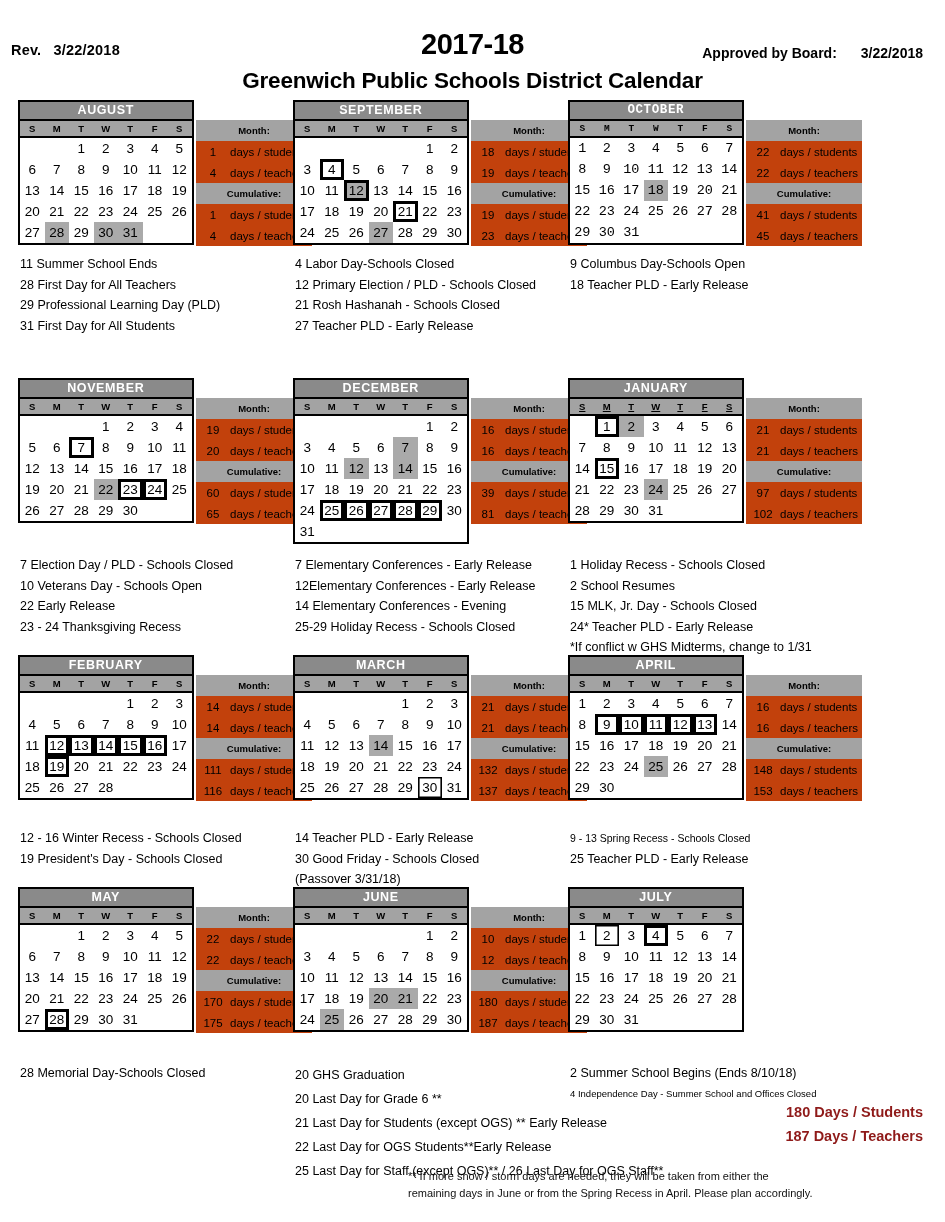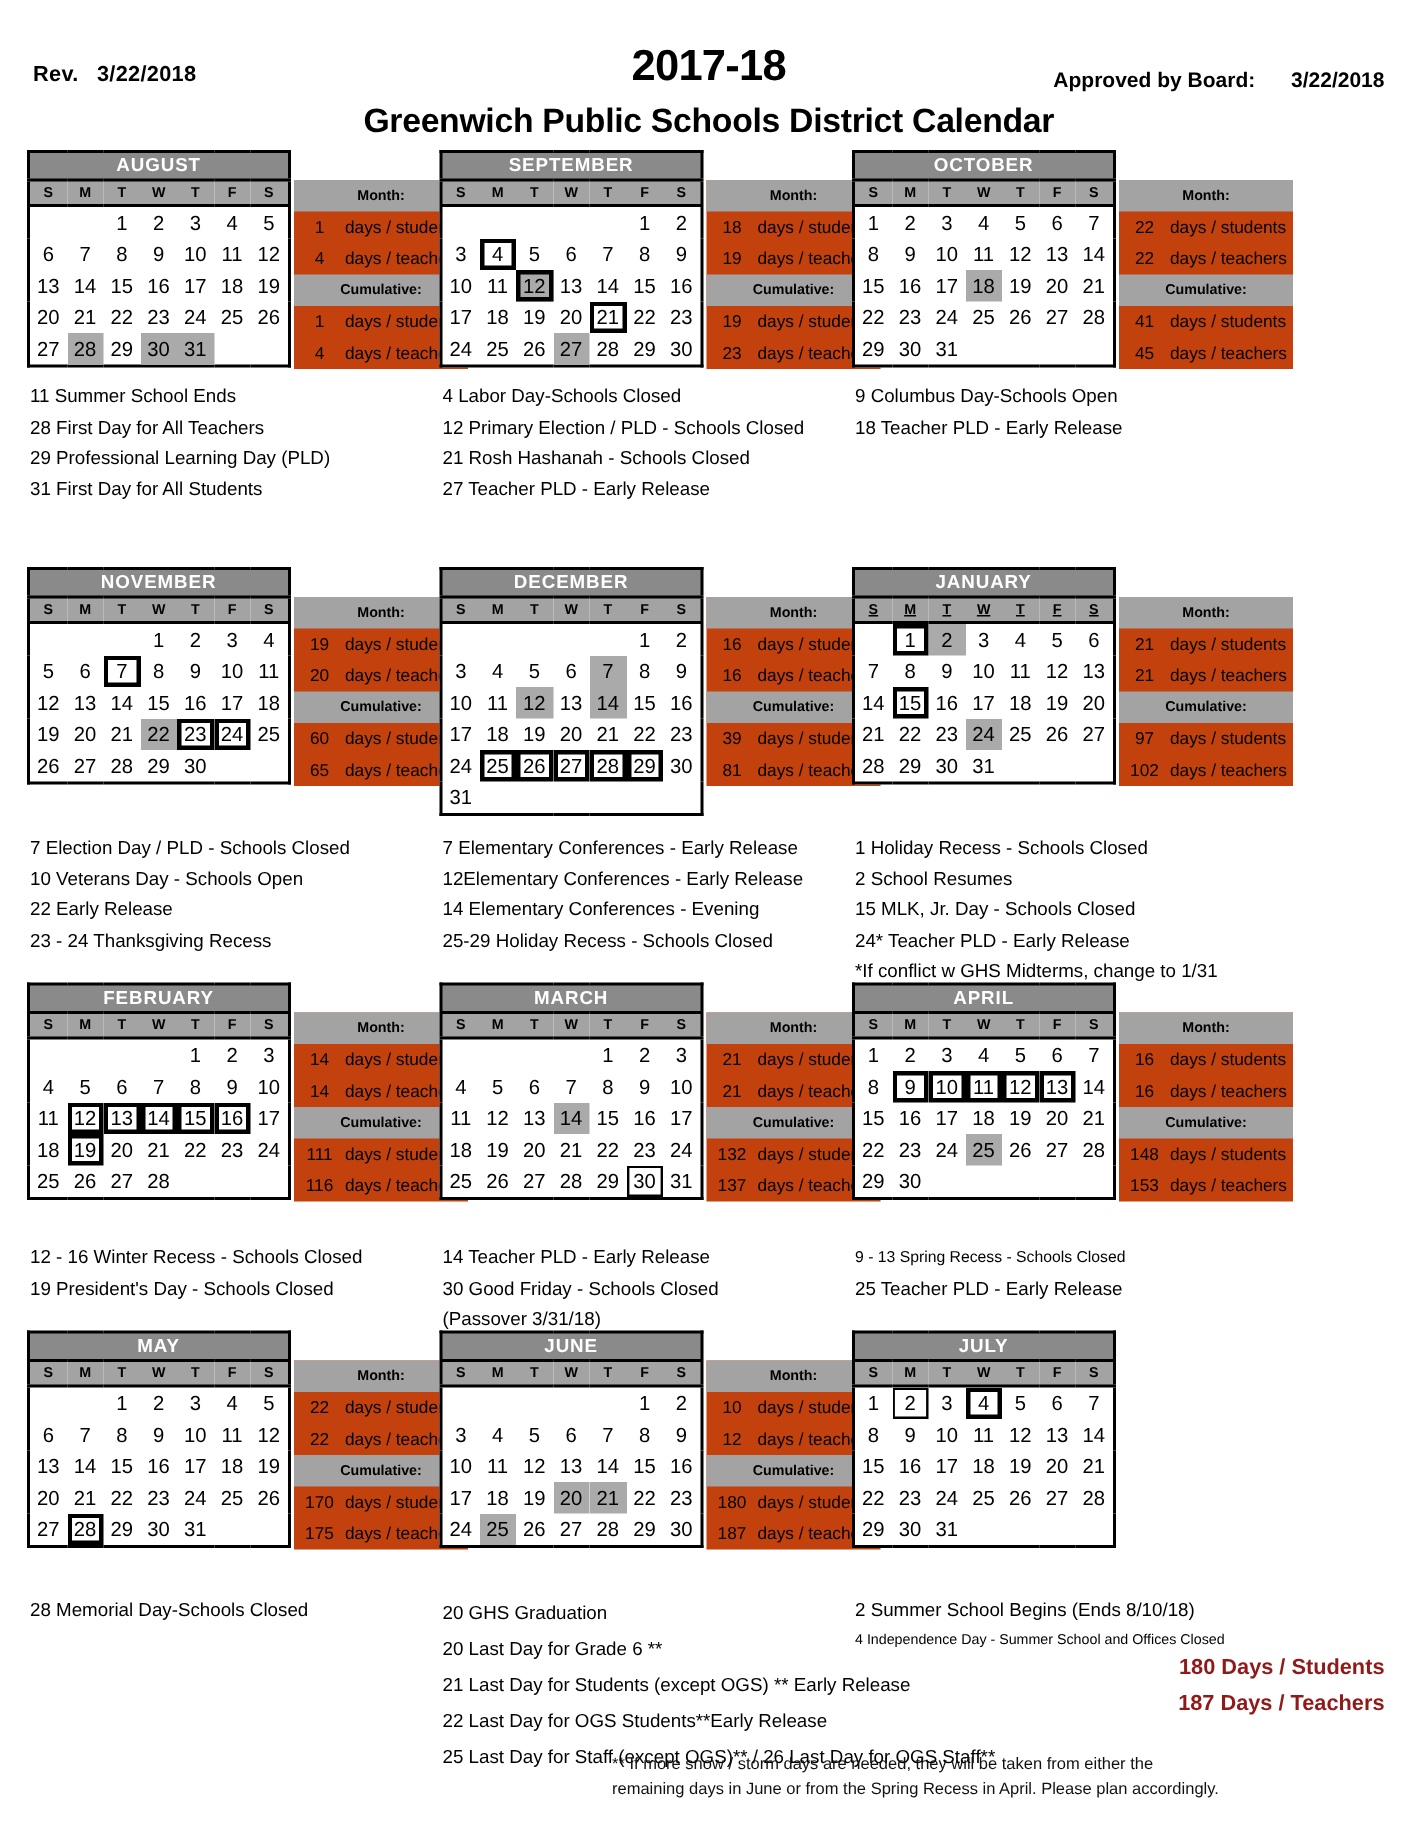--- a/index.html
+++ b/index.html
@@ -7,21 +7,21 @@
     width:945px; height:1222px;
     background:#ffffff;
     font-family:"Liberation Sans", sans-serif;
     color:#000;
     overflow:hidden;
     position:relative;
   }
   
   .hdr { position:relative; height:74px; }
   .rev {
-    position:absolute; left:22px; top:42px;
+    position:absolute; left:11px; top:42px;
     font-size:14.5px; font-weight:600; letter-spacing:.2px;
   }
   .rev .lbl { margin-right:8px; }
   .yr {
     position:absolute; left:0; right:0; top:28px;
     text-align:center; font-size:29px; font-weight:bold; letter-spacing:-.5px;
   }
   .appr {
     position:absolute; right:22px; top:45px;
     font-size:14px; font-weight:bold; white-space:nowrap;
@@ -414,21 +414,21 @@
           <td class="s-lbl">days / teachers</td>
         </tr>
       </tbody>
     </table>
     <div class="notes" style="position: absolute; left: 295px; top: 254px; width: 300px;">
       <div>4 Labor Day-Schools Closed</div>
       <div>12 Primary Election / PLD - Schools Closed</div>
       <div>21 Rosh Hashanah - Schools Closed</div>
       <div>27 Teacher PLD - Early Release</div>
     </div>
-    <div class="cell cal-wrap" style="position: absolute; left: 568px; top: 100px;">
+    <div class="cell cal-wrap" style="position: absolute; left: 568px; top: 100px; font-family: Liberation Mono, monospace;">
       <table class="cal">
         <tbody>
           <tr>
             <td class="mname" colspan="7">OCTOBER</td>
           </tr>
           <tr>
             <th class="dow">S</th>
             <th class="dow">M</th>
             <th class="dow">T</th>
             <th class="dow">W</th>

